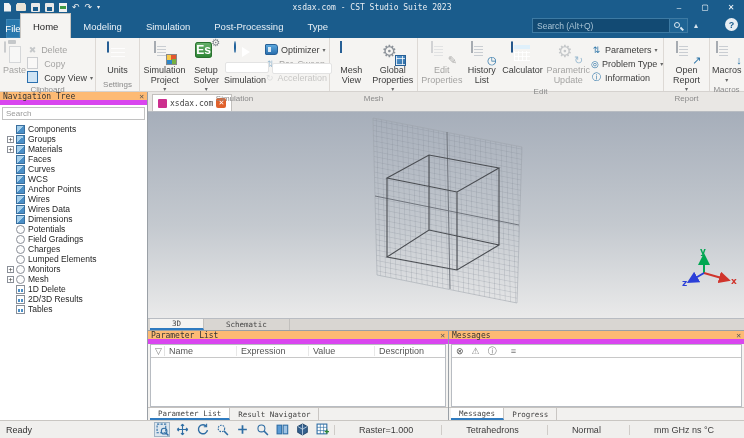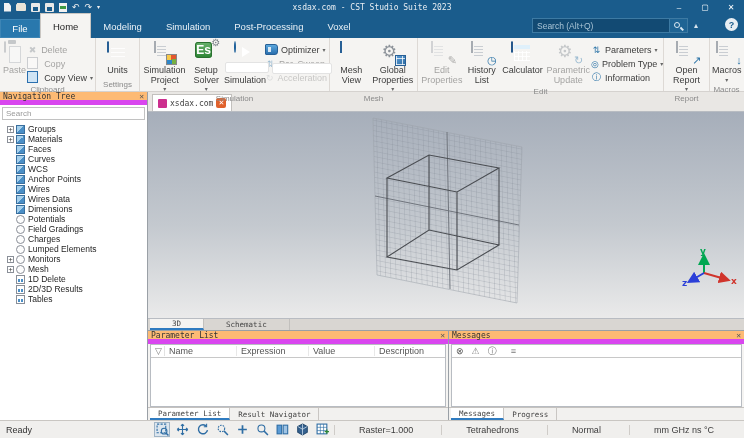--- a/index.html
+++ b/index.html
@@ -16,21 +16,21 @@
   .q-disk::after { content:""; position:absolute; left:2px; top:4px; width:5px; height:4px; background:#1a5c8c; }
   .q-import { width:8px; height:9px; background:#f2f2f2; position:relative; }
   .q-import::after { content:""; position:absolute; left:1px; top:3px; width:6px; height:3px; background:#3f9b43; }
   .q-glyph { font-size:9px; line-height:9px; color:#f0f0f0; }
   .win-title { position:absolute; left:0; right:0; text-align:center; font-family:"DejaVu Sans Mono", monospace; font-size:8px; color:#e8eef3; pointer-events:none; }
   .win-ctrls { margin-left:auto; display:flex; }
   .win-btn { width:26px; height:14px; display:flex; align-items:center; justify-content:center; font-size:8px; color:#fff; }
 
   
   .menubar { height:24px; background:#1a5c8c; display:flex; align-items:flex-end; position:relative; }
-  .file-tab { width:40px; height:19px; background:#2978ad; border:1px solid #3d85b5; color:#fff; display:flex; align-items:center; justify-content:center; font-size:9.5px; }
+  .file-tab { width:14px; height:19px; margin-left:6px; background:#2978ad; border:1px solid #3d85b5; color:#fff; display:flex; align-items:center; justify-content:center; font-size:9.5px; }
   .mtab { height:19px; padding:12px 12px; display:flex; align-items:center; color:#e8f0f6; font-size:9.5px; }
   .mtab.active { background:#f5f4f2; color:#222; border:1px solid #c9c6c2; border-bottom:none; }
   .searchwrap { position:absolute; right:40px; top:4px; display:flex; align-items:center; }
   .topsearch { width:138px; height:15px; background:#124a73; border:1px solid #3d7aa3; color:#cfe0ec; font-size:8.5px; padding:0 4px; }
   .topsearch::placeholder { color:#a9c4d6; }
   .sbtn { width:18px; height:15px; background:#1f6494; border:1px solid #3d7aa3; border-left:none; position:relative; }
   .mag { position:absolute; left:4px; top:3px; width:6px; height:6px; border:1.2px solid #dce9f2; border-radius:50%; }
   .mag::after { content:""; position:absolute; left:5px; top:5px; width:4px; height:1.5px; background:#dce9f2; transform:rotate(45deg); }
   .mini-glyph { color:#d7e4ee; font-size:8px; width:16px; text-align:center; }
   .help-circ { position:absolute; right:6px; top:4px; width:13px; height:13px; border-radius:50%; background:#e8eef3; color:#1a5c8c; font-weight:bold; font-size:9px; display:flex; align-items:center; justify-content:center; }
@@ -156,21 +156,21 @@
     <span class="win-btn">✕</span>
   </div>
 </div>
 
 <div class="menubar">
   <div class="file-tab">File</div>
   <div class="mtab active">Home</div>
   <div class="mtab">Modeling</div>
   <div class="mtab">Simulation</div>
   <div class="mtab">Post-Processing</div>
-  <div class="mtab">Voxel</div>
+  <div class="mtab">Type</div>
   <div class="searchwrap">
     <input class="topsearch" placeholder="Search (Alt+Q)" style="">
     <span class="sbtn">
         <span class="mag"></span>
       </span>
     <span class="mini-glyph">▴</span>
   </div>
   <div class="help-circ">?</div>
 </div>
 
@@ -326,20 +326,25 @@
 
 <div class="main">
 
   <div class="nav">
     <div class="phead">
       <span>Navigation Tree</span>
       <span class="x">✕</span>
     </div>
     <input class="navsearch" placeholder="Search" style="">
     <div class="tree">
+      <div class="titem">
+          <span class="texp"></span>
+          <span class="tic cube"></span>
+          <span class="tlabel">Components</span>
+        </div>
       <div class="titem">
           <span class="texp box">+</span>
           <span class="tic cube"></span>
           <span class="tlabel">Groups</span>
         </div>
       <div class="titem">
           <span class="texp box">+</span>
           <span class="tic cube"></span>
           <span class="tlabel">Materials</span>
         </div>

